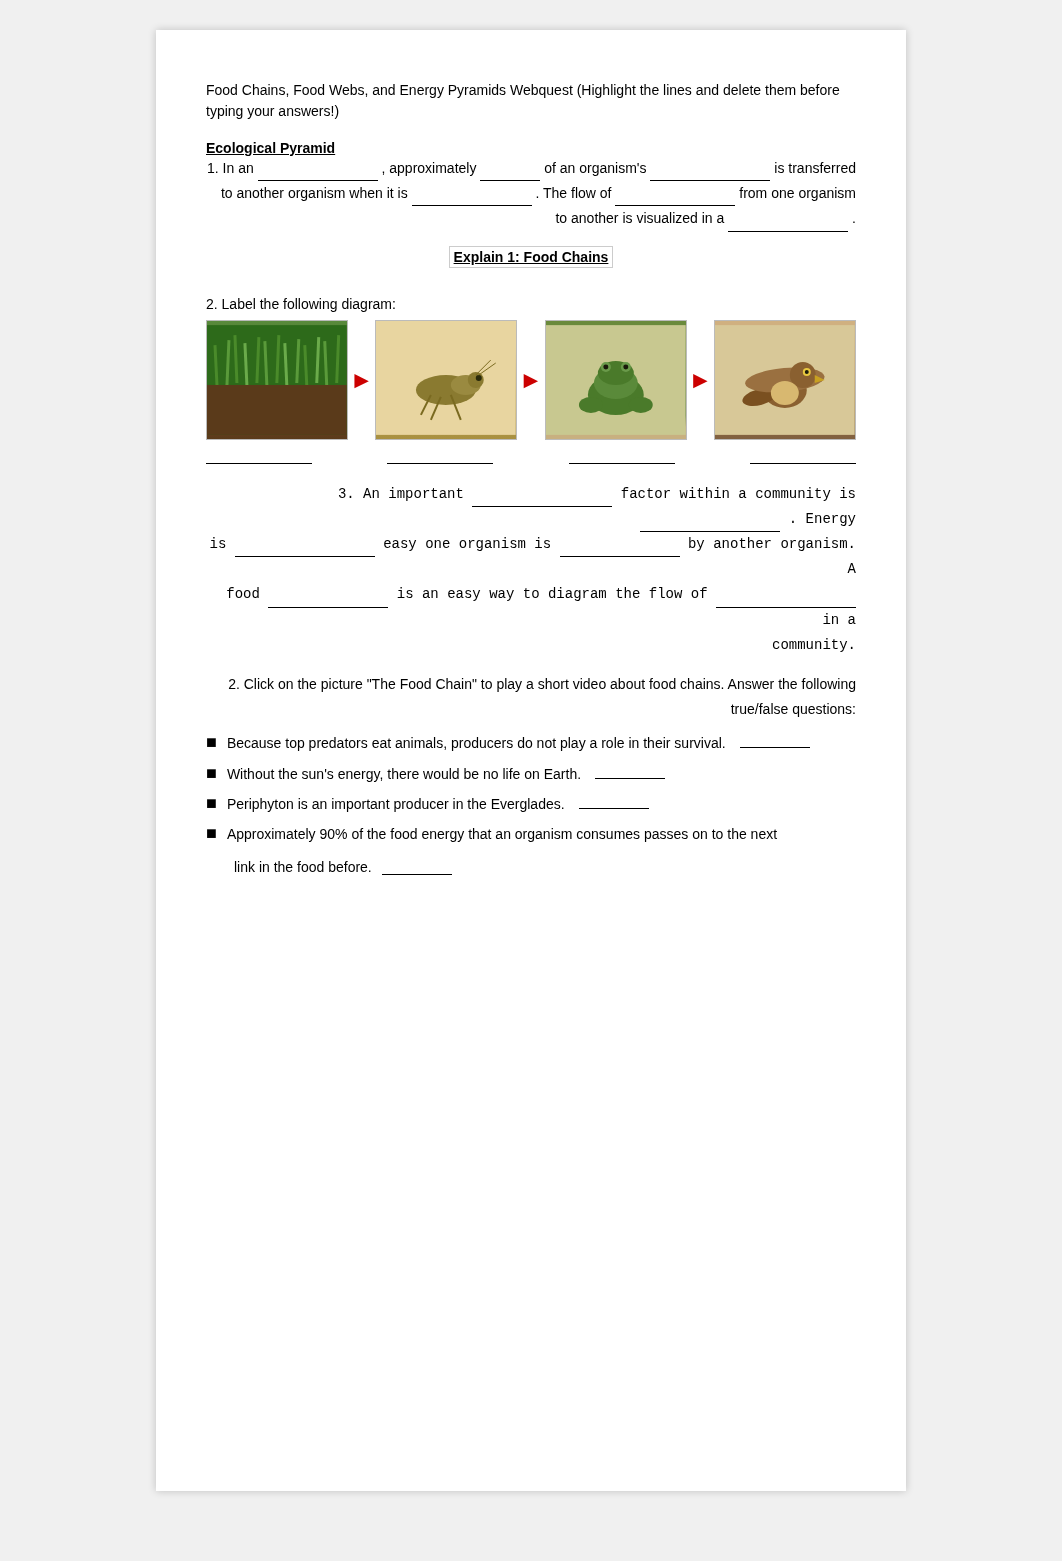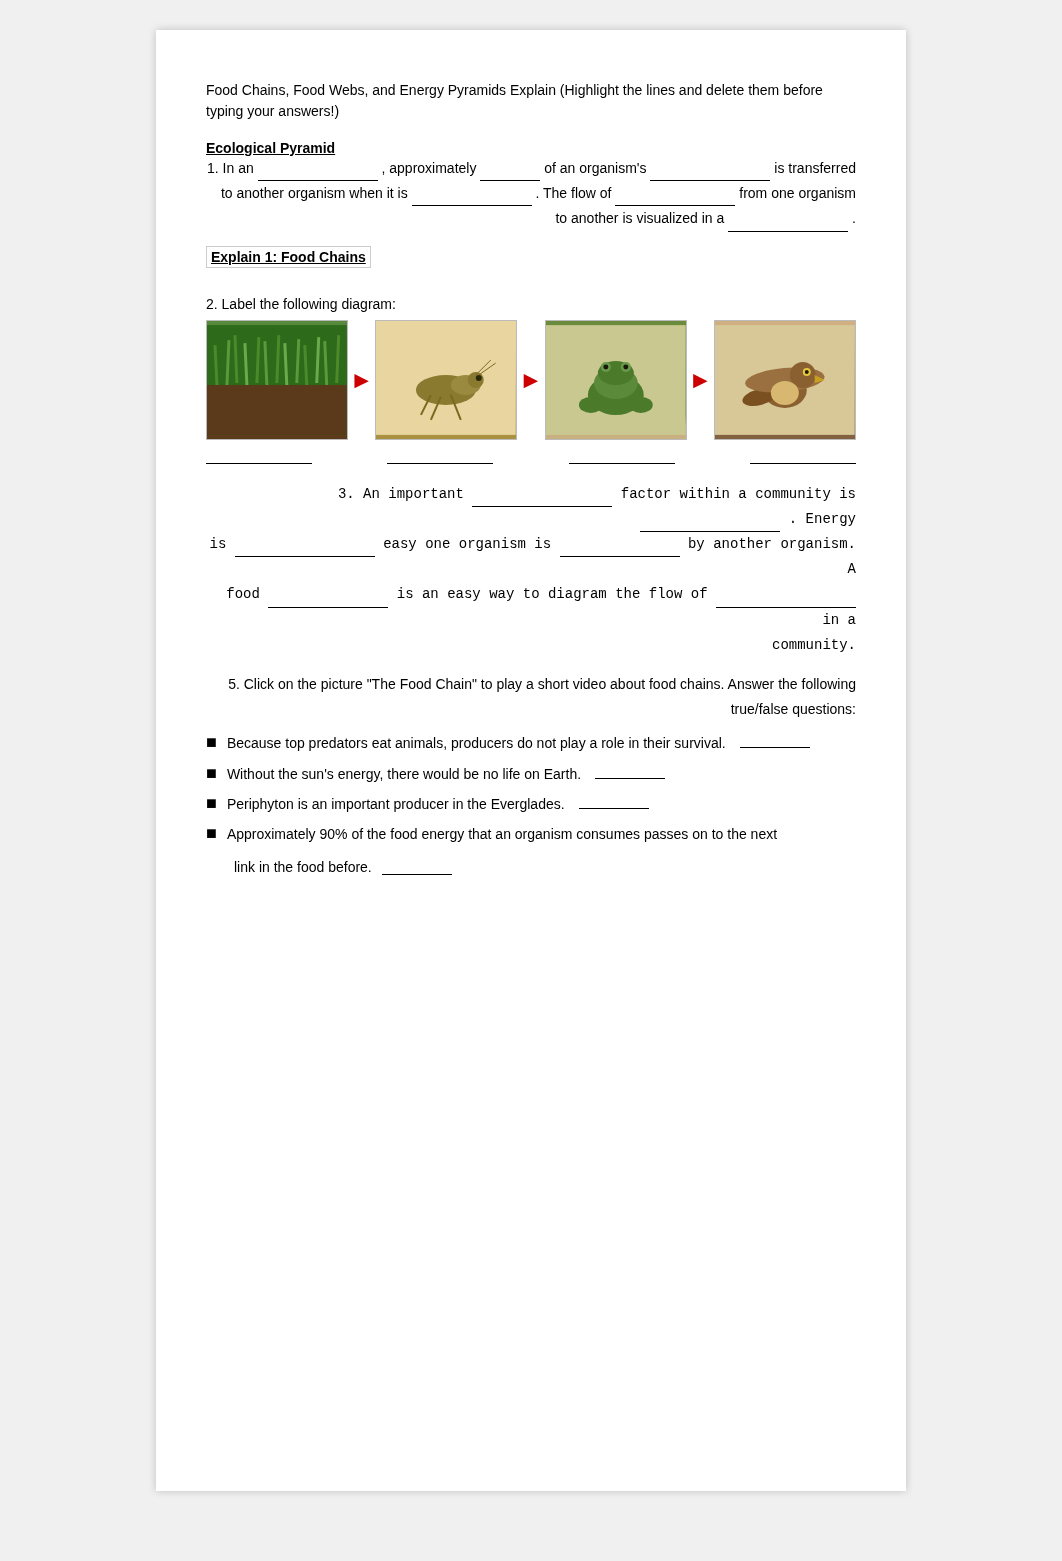--- a/index.html
+++ b/index.html
@@ -164,42 +164,42 @@
     .sub-question {
       font-size: 14px;
       margin-bottom: 8px;
     }
   </style>
 </head>
 <body>
 
 <div class="page">
 
-  <p class="title">Food Chains, Food Webs, and Energy Pyramids Explain (Highlight the lines and delete them before typing your answers!)</p>
+  <p class="title">Food Chains, Food Webs, and Energy Pyramids Webquest (Highlight the lines and delete them before typing your answers!)</p>
 
 
   <p class="section-heading">Ecological Pyramid</p>
 
   <div class="question-block">
     <span>1. In an</span>
     <span class="blank"></span>
     <span>, approximately</span>
     <span class="blank-sm"></span>
     <span>of an organism's</span>
     <span class="blank"></span>
     <span>is transferred to another organism when it is</span>
     <span class="blank"></span>
     <span>. The flow of</span>
     <span class="blank"></span>
     <span>from one organism to another is visualized in a</span>
     <span class="blank"></span>
     <span>.</span>
   </div>
 
-  <div style="margin-bottom:14px;">
+  <div style="margin-bottom:14px;text-align:center;">
     <span class="explain-heading">Explain 1: Food Chains</span>
   </div>
 
   <div class="diagram-section">
     <p class="diagram-label">2. Label the following diagram:</p>
     <div class="diagram-container">
 
       <div class="diagram-image grassland">
         <svg width="140" height="110" viewBox="0 0 140 110">
           <rect x="0" y="0" width="140" height="110" fill="#2d6a1a"></rect>
@@ -310,21 +310,21 @@
     <span>food</span>
     <span class="blank"></span>
     <span>is an easy way to diagram the flow of</span>
     <span class="blank-lg"></span>
     <span>in a</span>
     <br>
     <span>community.</span>
   </div>
 
   <div class="question-block" style="margin-top:6px;">
-    <p style="margin-bottom:10px;">5. Click on the picture "The Food Chain" to play a short video about food chains. Answer the following true/false questions:</p>
+    <p style="margin-bottom:10px;">2. Click on the picture "The Food Chain" to play a short video about food chains. Answer the following true/false questions:</p>
     <ul class="bullet-list">
       <li>
         <span class="bullet-char">■</span>
         <span>Because top predators eat animals, producers do not play a role in their survival.</span>
         <span class="blank-sm" style="min-width:70px;margin-left:4px;"></span>
       </li>
       <li>
         <span class="bullet-char">■</span>
         <span>Without the sun's energy, there would be no life on Earth.</span>
         <span class="blank-sm" style="min-width:70px;margin-left:4px;"></span>

